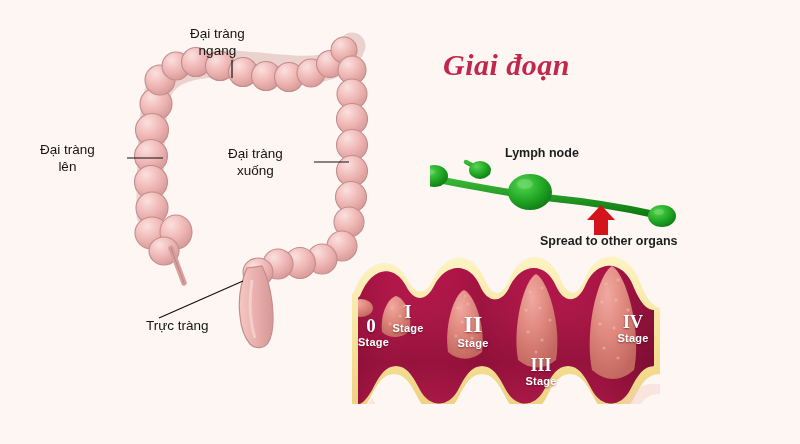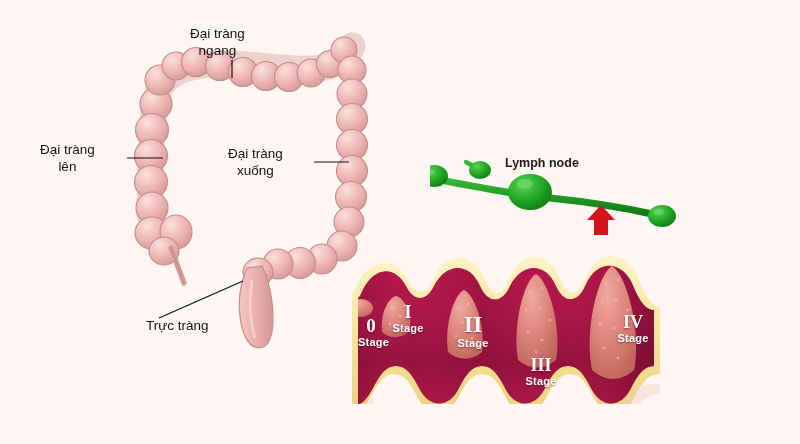--- a/index.html
+++ b/index.html
@@ -45,21 +45,20 @@
   .lbl-transverse{left:190px;top:26px;}
   .lbl-ascending{left:40px;top:142px;}
   .lbl-descending{left:228px;top:146px;}
   .lbl-rectum{left:146px;top:318px;}
 
   
   .lymph-label{
     position:absolute;left:505px;top:146px;
     font-size:12.5px;font-weight:bold;color:#1c1c1c;
     white-space:nowrap;
-    margin-top:10px;
   }
   .spread-label{
     position:absolute;left:540px;top:234px;
     font-size:12.5px;font-weight:bold;color:#1c1c1c;
     white-space:nowrap;
   }
 
   
   .stage-item{position:absolute;text-align:center;color:#ffffff;}
   .stage-roman{
@@ -195,20 +194,21 @@
 
   <div class="colon-label lbl-descending">
     <span>Đại tràng</span><br>
     <span>xuống</span>
   </div>
 
   <div class="colon-label lbl-rectum">
     <span>Trực tràng</span>
   </div>
 
+  <div class="title-script">Giai đoạn</div>
 
   <svg class="abs" style="left:430px;top:140px;" width="260" height="120" viewBox="0 0 260 120">
     <defs>
       <radialGradient id="gNode" cx="35%" cy="30%" r="75%">
         <stop offset="0%" stop-color="#59d356"></stop>
         <stop offset="55%" stop-color="#23ab26"></stop>
         <stop offset="100%" stop-color="#107c15"></stop>
       </radialGradient>
       <linearGradient id="gVessel" x1="0" y1="0" x2="0" y2="1">
         <stop offset="0%" stop-color="#3cba38"></stop>
@@ -229,20 +229,21 @@
     <ellipse cx="0" cy="32" rx="5" ry="3" fill="#7fe07a" opacity=".45"></ellipse>
     <ellipse cx="229" cy="72" rx="5" ry="3" fill="#7fe07a" opacity=".45"></ellipse>
   </svg>
 
   <div class="lymph-label">Lymph node</div>
 
   <svg class="abs" style="left:586px;top:204px;" width="30" height="32" viewBox="0 0 30 32">
     <path d="M15,1 L29,16 L22,16 L22,31 L8,31 L8,16 L1,16 Z" fill="#d3151b"></path>
   </svg>
 
+  <div class="spread-label">Spread to other organs</div>
 
   <svg class="abs" style="left:352px;top:248px;" width="310" height="190" viewBox="0 0 310 190">
     <defs>
       <linearGradient id="gMucosa" x1="0" y1="0" x2="0" y2="1">
         <stop offset="0%" stop-color="#b4144a"></stop>
         <stop offset="35%" stop-color="#a81746"></stop>
         <stop offset="70%" stop-color="#8e1039"></stop>
         <stop offset="100%" stop-color="#a81746"></stop>
       </linearGradient>
       <linearGradient id="gMucosaH" x1="0" y1="0" x2="1" y2="0">

